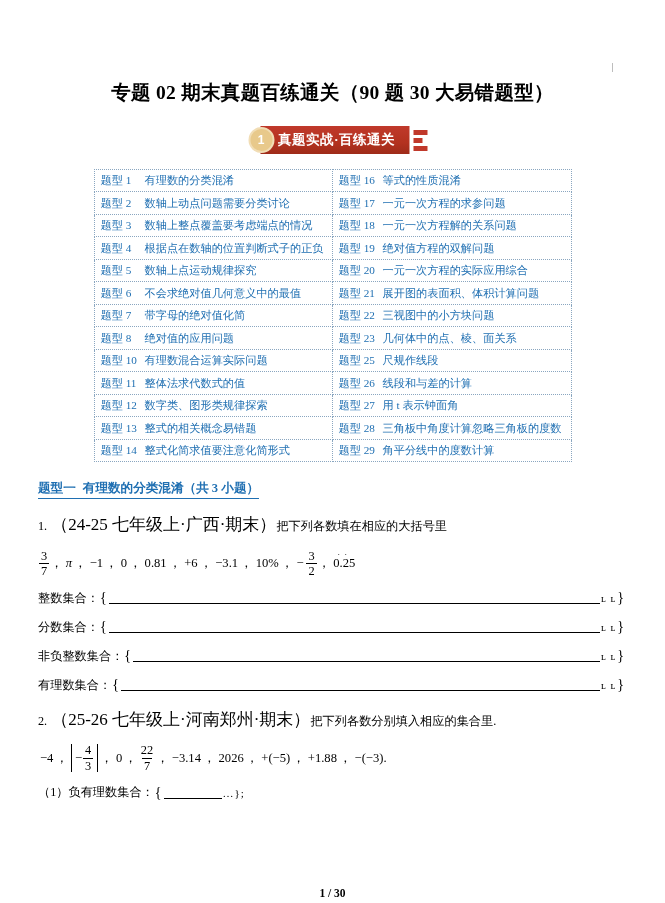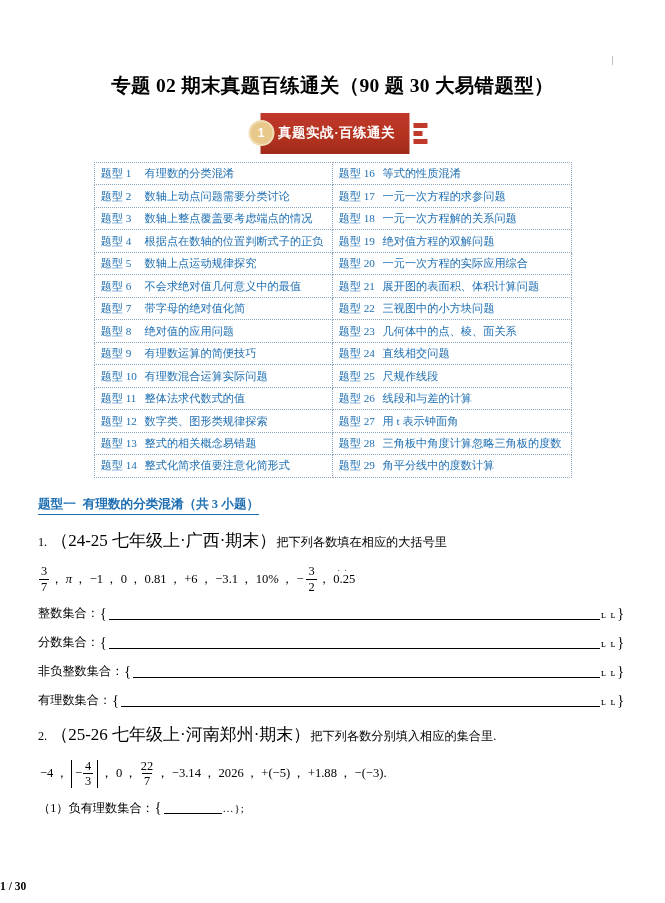--- a/index.html
+++ b/index.html
@@ -23,21 +23,21 @@
     padding: 0;
   }
 
   
   .doc-title {
     text-align: center;
     font-family: "Liberation Serif", "DejaVu Serif", serif;
     font-weight: bold;
     font-size: 19.5px;
     letter-spacing: 0.3px;
-    margin: 4px;
+    margin: 11px;
     padding: 68px 40px 0 40px;
     color: #000;
     white-space: nowrap;
   }
 
   
   .banner-wrap {
     margin-top: 19px;
     height: 34px;
     position: relative;
@@ -63,21 +63,21 @@
     align-items: center;
     justify-content: center;
     position: relative;
     left: 12px;
     z-index: 3;
     box-shadow: 0 0 0 2px #f1ddb5;
     font-family: "Liberation Sans", sans-serif;
   }
   .banner-bar {
     background: linear-gradient(180deg,#c0392b 0%,#b3321f 60%,#9e2b1a 100%);
-    height: 41px;
+    height: 28px;
     display: flex;
     align-items: center;
     padding: 0 14px 0 18px;
     color: #fff;
     font-weight: bold;
     font-size: 13.5px;
     letter-spacing: 0.5px;
     position: relative;
     z-index: 2;
     font-family: "Liberation Serif", "DejaVu Serif", serif;
@@ -216,21 +216,21 @@
   }
   .blank.short { flex: 0 0 58px; }
   .ell { font-size: 11px; letter-spacing: 1px; }
 
   
   .footer {
     position: absolute;
     bottom: 15px;
     left: 0;
     width: 100%;
-    text-align: left;
+    text-align: center;
     font-size: 11.5px;
     font-weight: bold;
     color: #000;
     font-family: "Liberation Serif", "DejaVu Serif", serif;
   }
   .tickmark {
     position: absolute;
     right: 52px;
     top: 52px;
     width: 1px;
@@ -287,24 +287,20 @@
       </tr>
       <tr>
         <td class="col-l"><span class="tnum">题型 7</span><span class="ttxt">带字母的绝对值化简</span></td>
         <td class="col-r"><span class="tnum">题型 22</span><span class="ttxt">三视图中的小方块问题</span></td>
       </tr>
       <tr>
         <td class="col-l"><span class="tnum">题型 8</span><span class="ttxt">绝对值的应用问题</span></td>
         <td class="col-r"><span class="tnum">题型 23</span><span class="ttxt">几何体中的点、棱、面关系</span></td>
       </tr>
       <tr>
-        <td class="col-l"><span class="tnum">题型 9</span><span class="ttxt">有理数运算的简便技巧</span></td>
-        <td class="col-r"><span class="tnum">题型 24</span><span class="ttxt">直线相交问题</span></td>
-      </tr>
-      <tr>
         <td class="col-l"><span class="tnum">题型 10</span><span class="ttxt">有理数混合运算实际问题</span></td>
         <td class="col-r"><span class="tnum">题型 25</span><span class="ttxt">尺规作线段</span></td>
       </tr>
       <tr>
         <td class="col-l"><span class="tnum">题型 11</span><span class="ttxt">整体法求代数式的值</span></td>
         <td class="col-r"><span class="tnum">题型 26</span><span class="ttxt">线段和与差的计算</span></td>
       </tr>
       <tr>
         <td class="col-l"><span class="tnum">题型 12</span><span class="ttxt">数字类、图形类规律探索</span></td>
         <td class="col-r"><span class="tnum">题型 27</span><span class="ttxt">用 t 表示钟面角</span></td>

